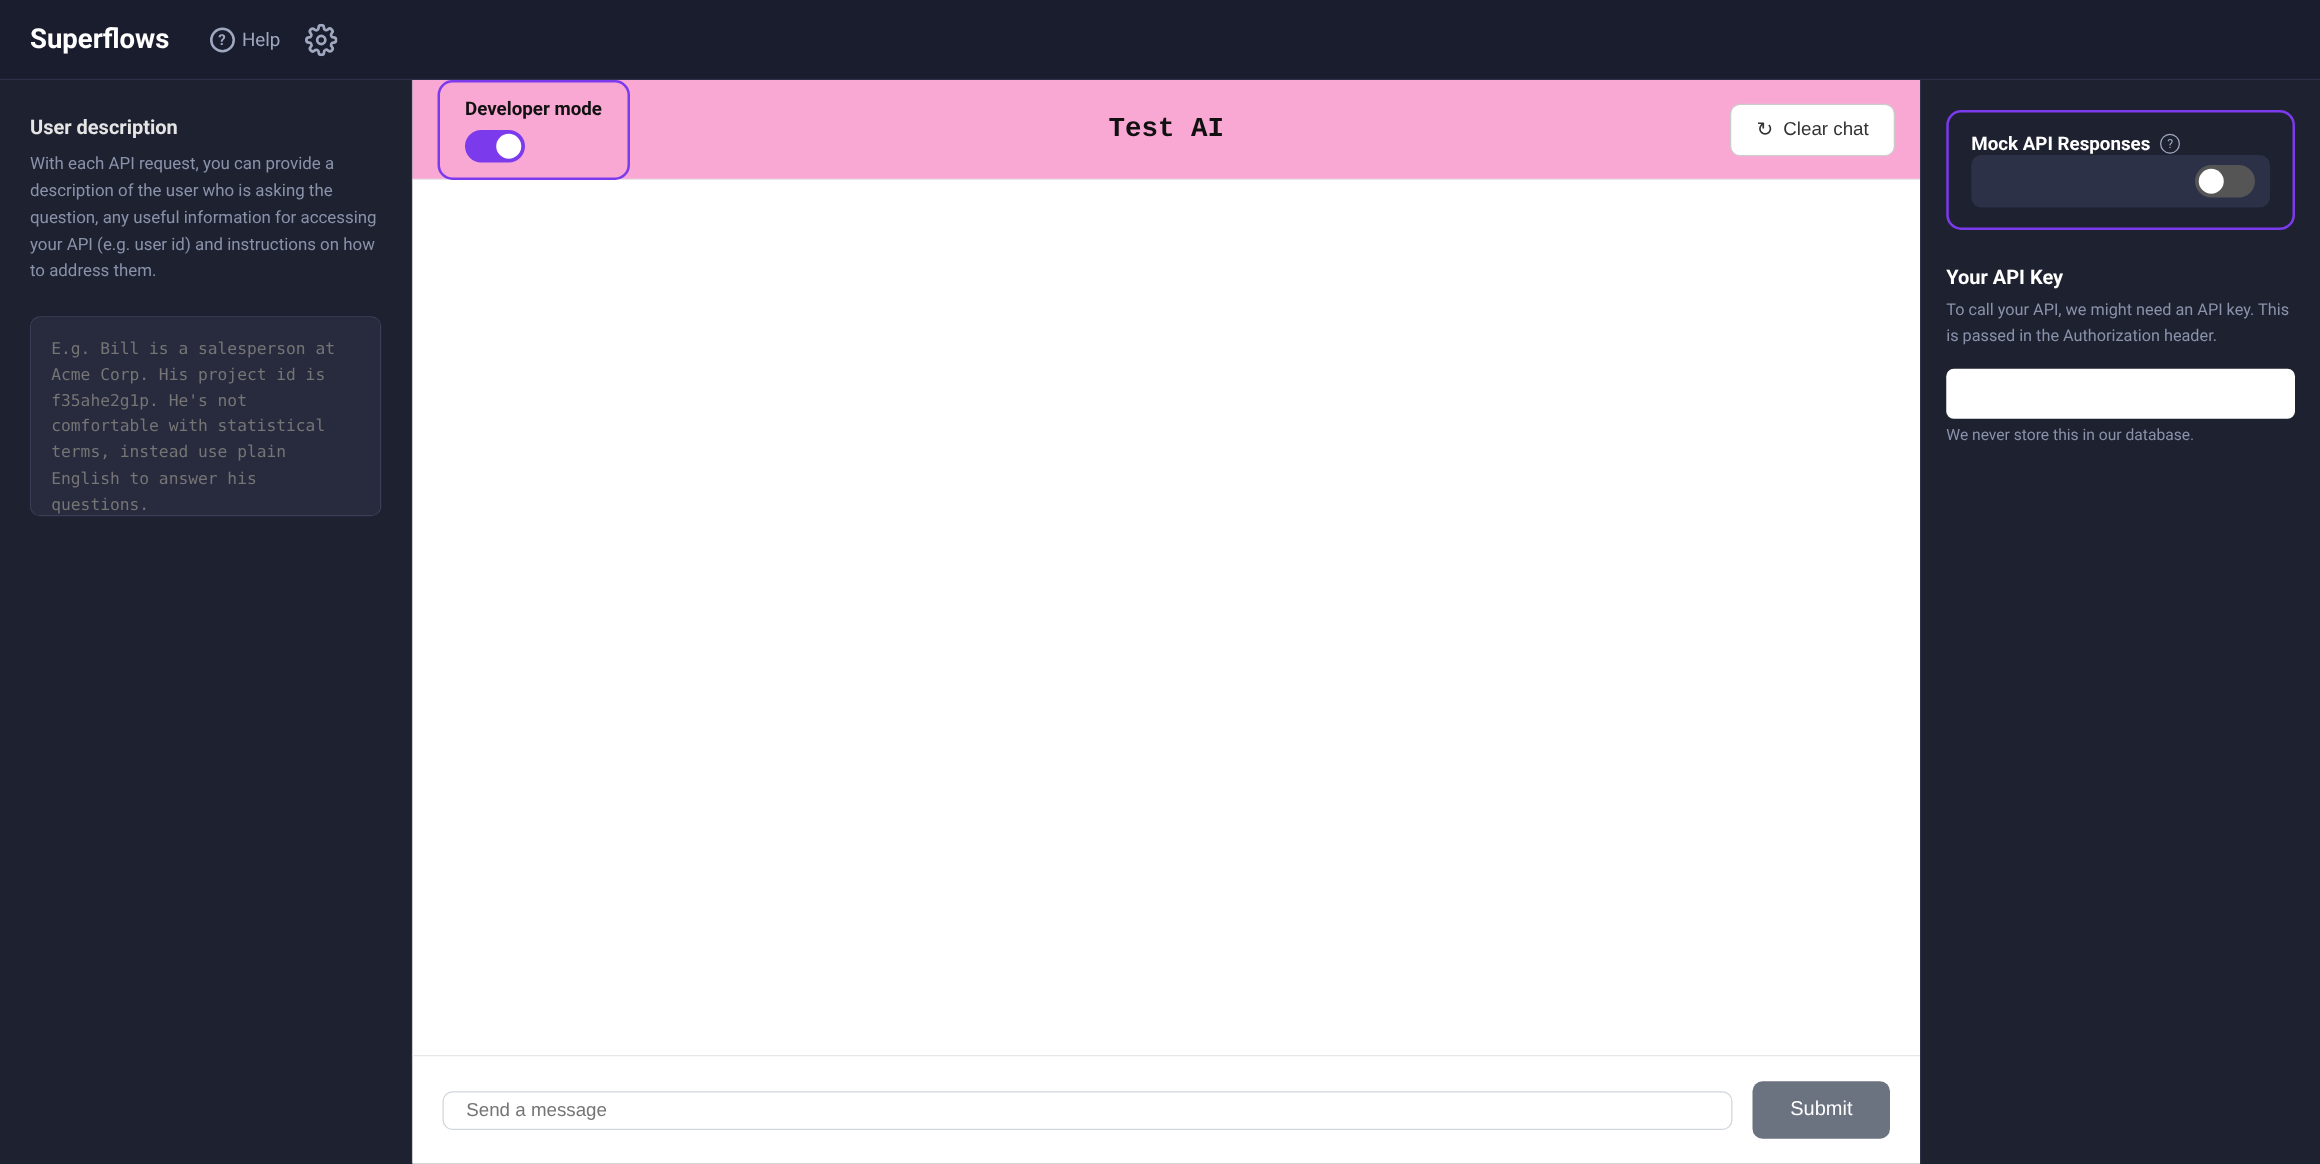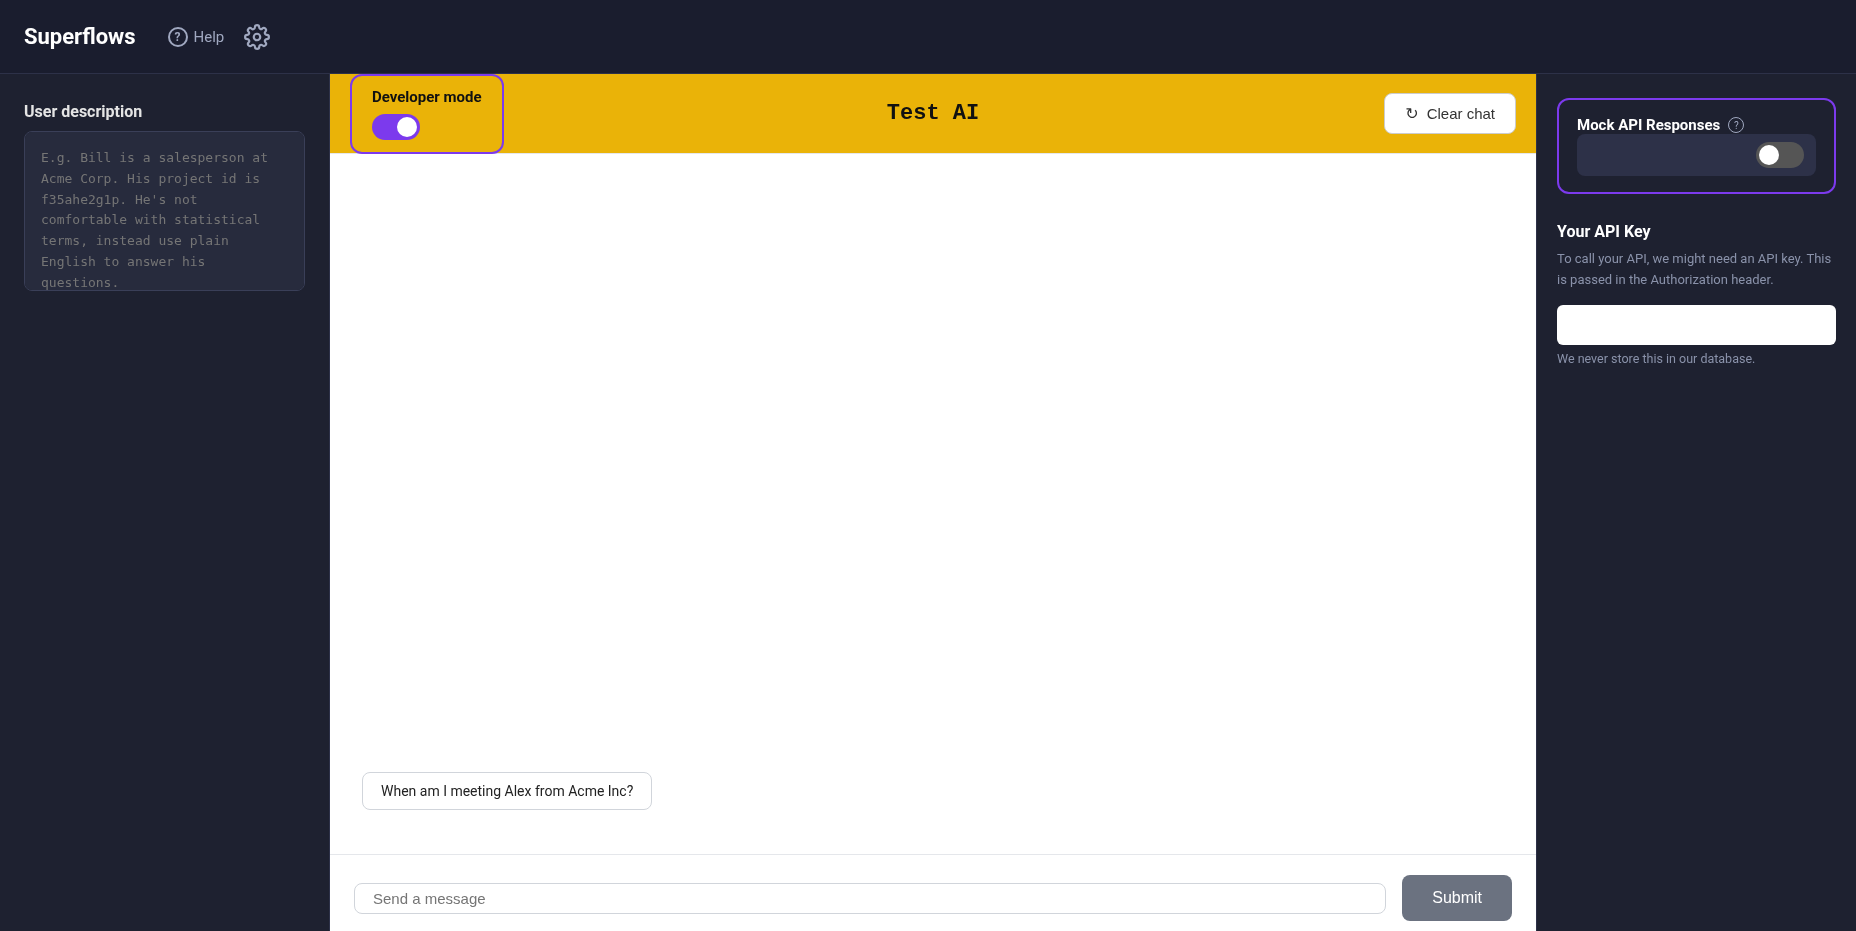--- a/index.html
+++ b/index.html
@@ -11,21 +11,21 @@
       min-height: 931px;
       overflow: hidden;
     }
 
     
     .header {
       display: flex;
       align-items: center;
       background: #1a1d2e;
       padding: 0 24px;
-      height: 74px;
+      height: 64px;
       border-bottom: 1px solid #2d3148;
     }
     .logo {
       font-size: 22px;
       font-weight: 700;
       color: #ffffff;
       margin-right: 32px;
       white-space: nowrap;
     }
     .nav {
@@ -127,21 +127,21 @@
       position: relative;
     }
 
     
     .dev-mode-bar {
       display: flex;
       align-items: center;
       padding: 0 20px;
       height: 80px;
       border-bottom: 1px solid #e5e7eb;
-      background: #eab308;
+      background: #f9a8d4;
       position: relative;
     }
     .dev-mode-box {
       display: flex;
       flex-direction: column;
       align-items: flex-start;
       border: 2.5px solid #7c3aed;
       border-radius: 12px;
       padding: 12px 20px;
       gap: 8px;
@@ -373,20 +373,21 @@
       <circle cx="12" cy="12" r="3"></circle>
       <path d="M19.4 15a1.65 1.65 0 0 0 .33 1.82l.06.06a2 2 0 0 1-2.83 2.83l-.06-.06a1.65 1.65 0 0 0-1.82-.33 1.65 1.65 0 0 0-1 1.51V21a2 2 0 0 1-4 0v-.09A1.65 1.65 0 0 0 9 19.4a1.65 1.65 0 0 0-1.82.33l-.06.06a2 2 0 0 1-2.83-2.83l.06-.06A1.65 1.65 0 0 0 4.68 15a1.65 1.65 0 0 0-1.51-1H3a2 2 0 0 1 0-4h.09A1.65 1.65 0 0 0 4.6 9a1.65 1.65 0 0 0-.33-1.82l-.06-.06a2 2 0 0 1 2.83-2.83l.06.06A1.65 1.65 0 0 0 9 4.68a1.65 1.65 0 0 0 1-1.51V3a2 2 0 0 1 4 0v.09a1.65 1.65 0 0 0 1 1.51 1.65 1.65 0 0 0 1.82-.33l.06-.06a2 2 0 0 1 2.83 2.83l-.06.06A1.65 1.65 0 0 0 19.4 9a1.65 1.65 0 0 0 1.51 1H21a2 2 0 0 1 0 4h-.09a1.65 1.65 0 0 0-1.51 1z"></path>
     </svg>
   </div>
 </header>
 
 <div class="main">
 
   <aside class="sidebar">
     <div class="sidebar-title">User description</div>
+    <div class="sidebar-desc">With each API request, you can provide a description of the user who is asking the question, any useful information for accessing your API (e.g. user id) and instructions on how to address them.</div>
     <textarea class="sidebar-textarea" placeholder="E.g. Bill is a salesperson at Acme Corp. His project id is f35ahe2g1p. He's not comfortable with statistical terms, instead use plain English to answer his questions." style=""></textarea>
   </aside>
 
   <main class="center-panel">
 
     <div class="dev-mode-bar">
       <div class="dev-mode-box">
         <span class="dev-mode-label">Developer mode</span>
         <label class="toggle-switch dev-toggle">
           <input type="checkbox" checked="" style="">
@@ -399,21 +400,20 @@
       </div>
 
       <button class="clear-chat-btn">
         <span class="refresh-icon">↻</span>
         <span>Clear chat</span>
       </button>
     </div>
 
     <div class="chat-area">
       <div>
-        <div class="suggestion-chip">When am I meeting Alex from Acme Inc?</div>
       </div>
     </div>
 
     <div class="input-area">
       <input type="text" class="message-input" placeholder="Send a message" style="">
       <button class="submit-btn">Submit</button>
     </div>
   </main>
 
   <aside class="right-panel">

